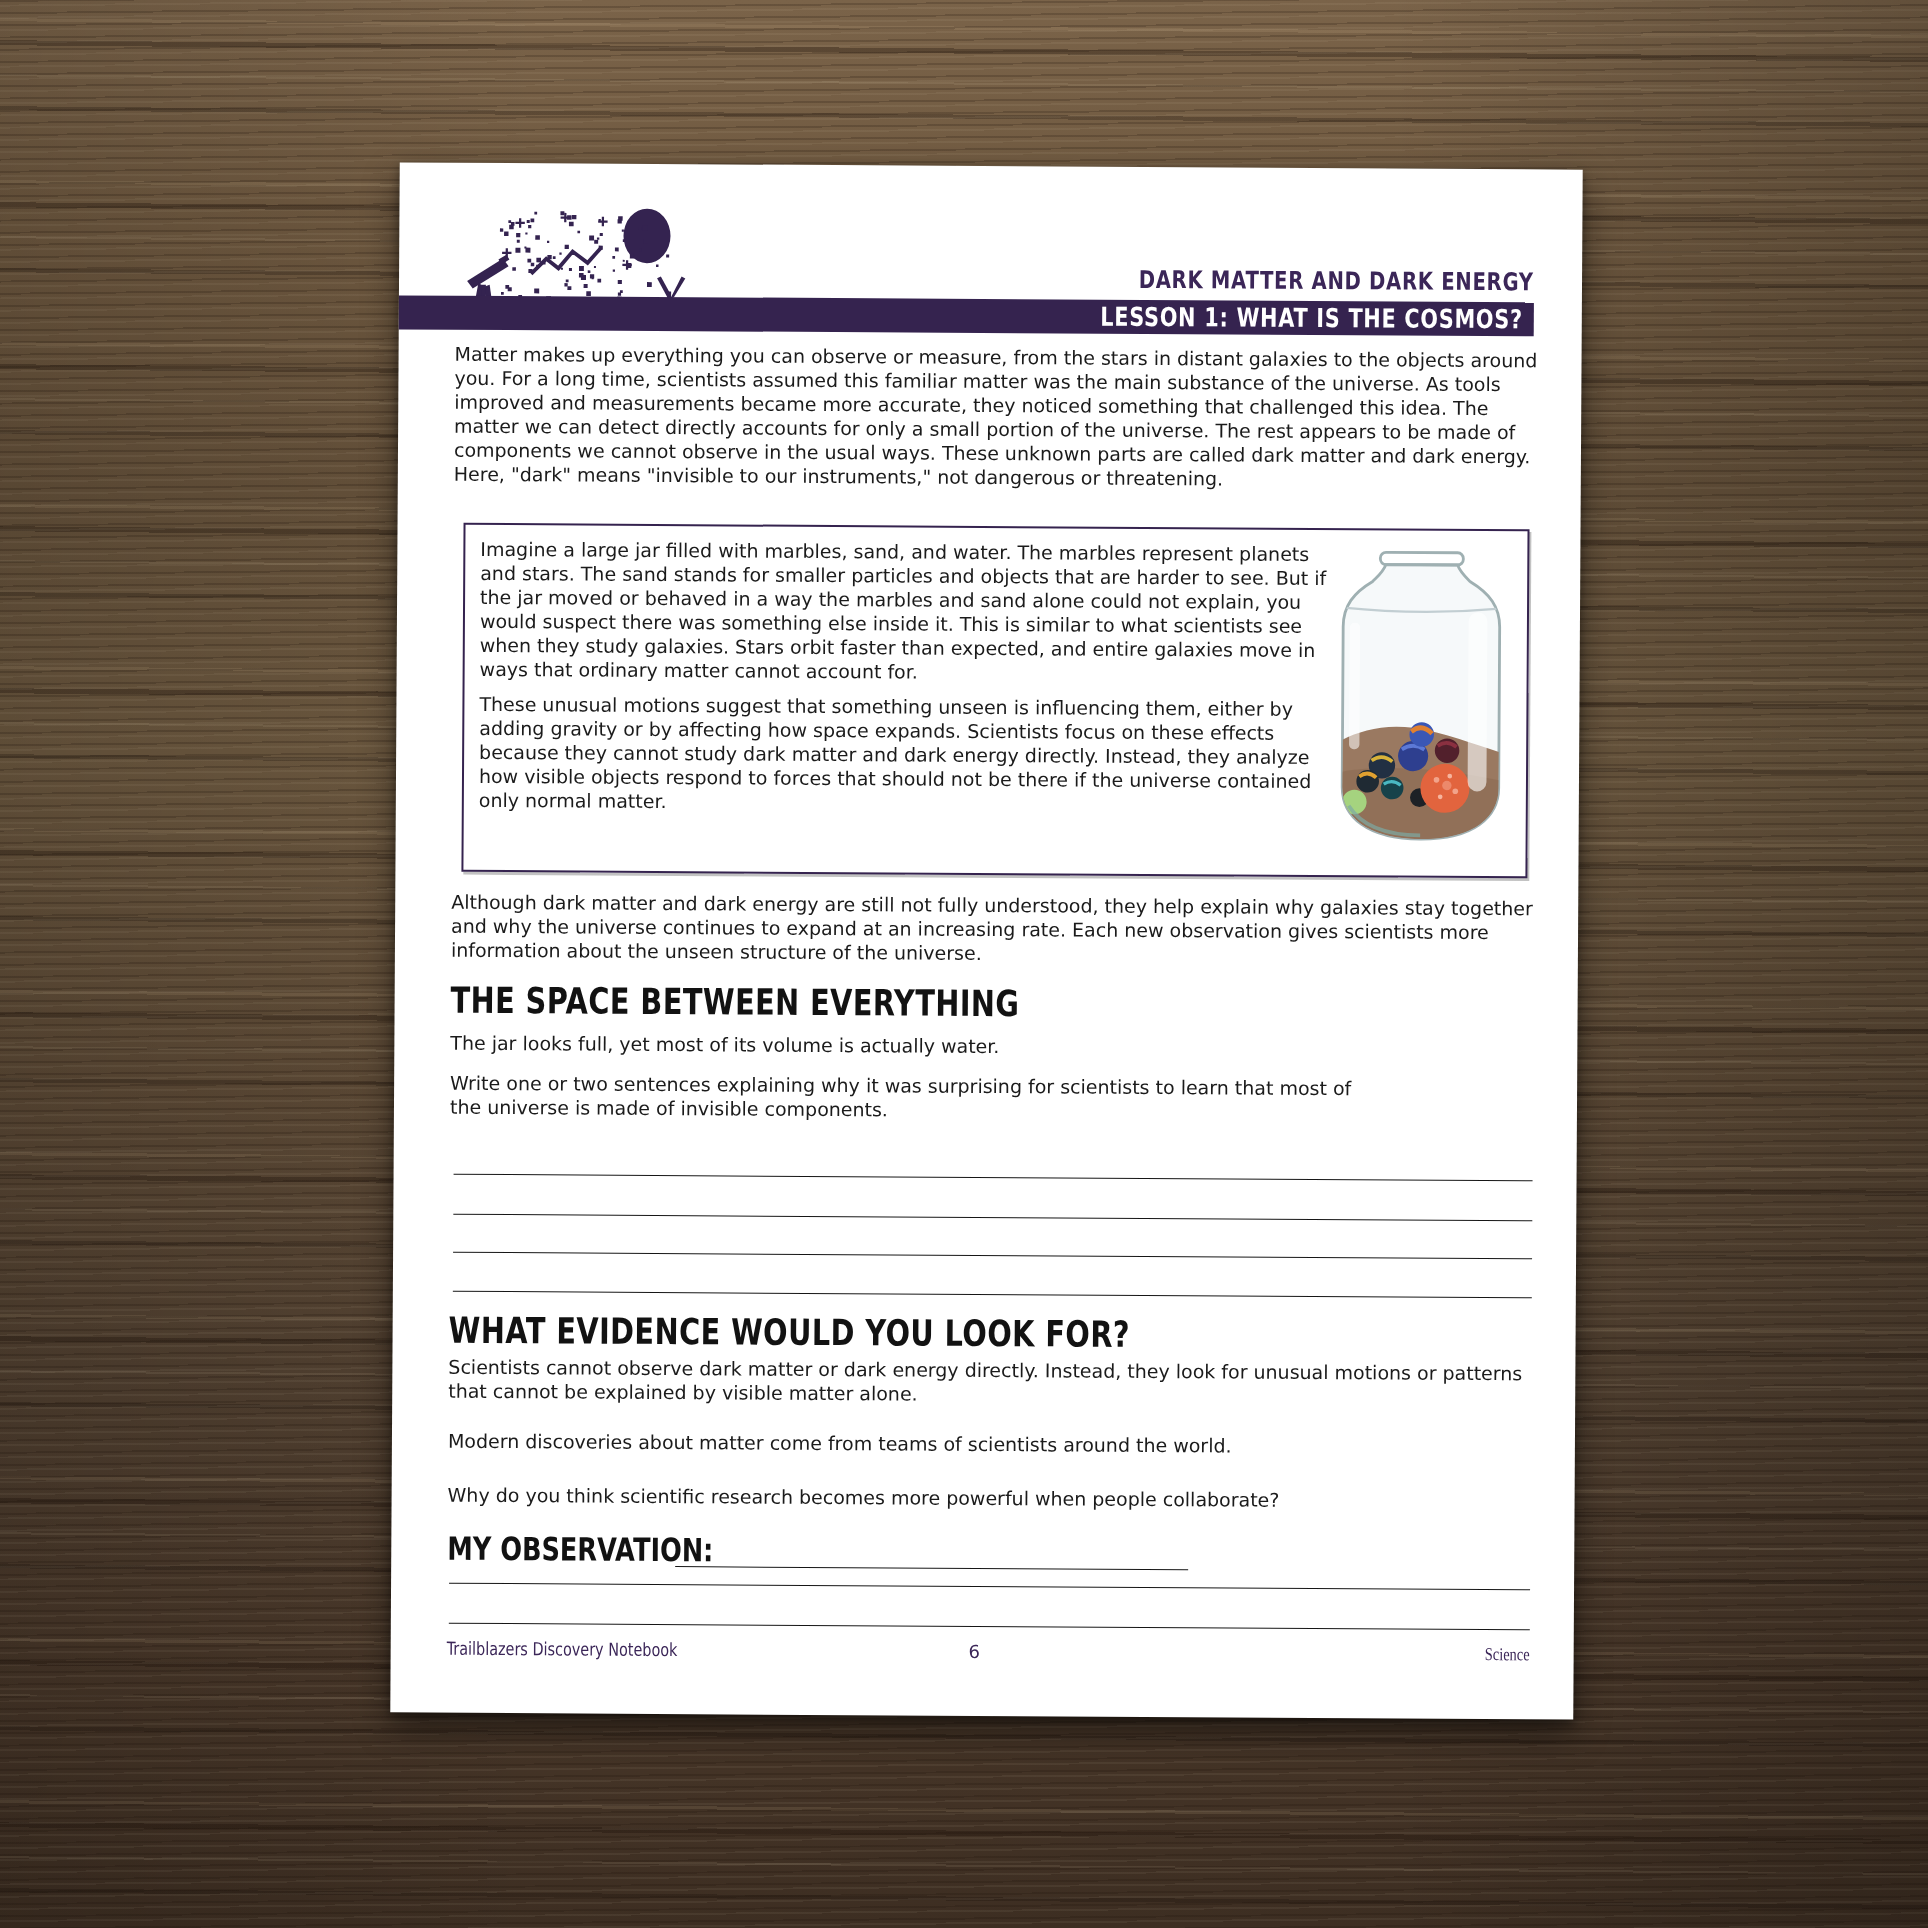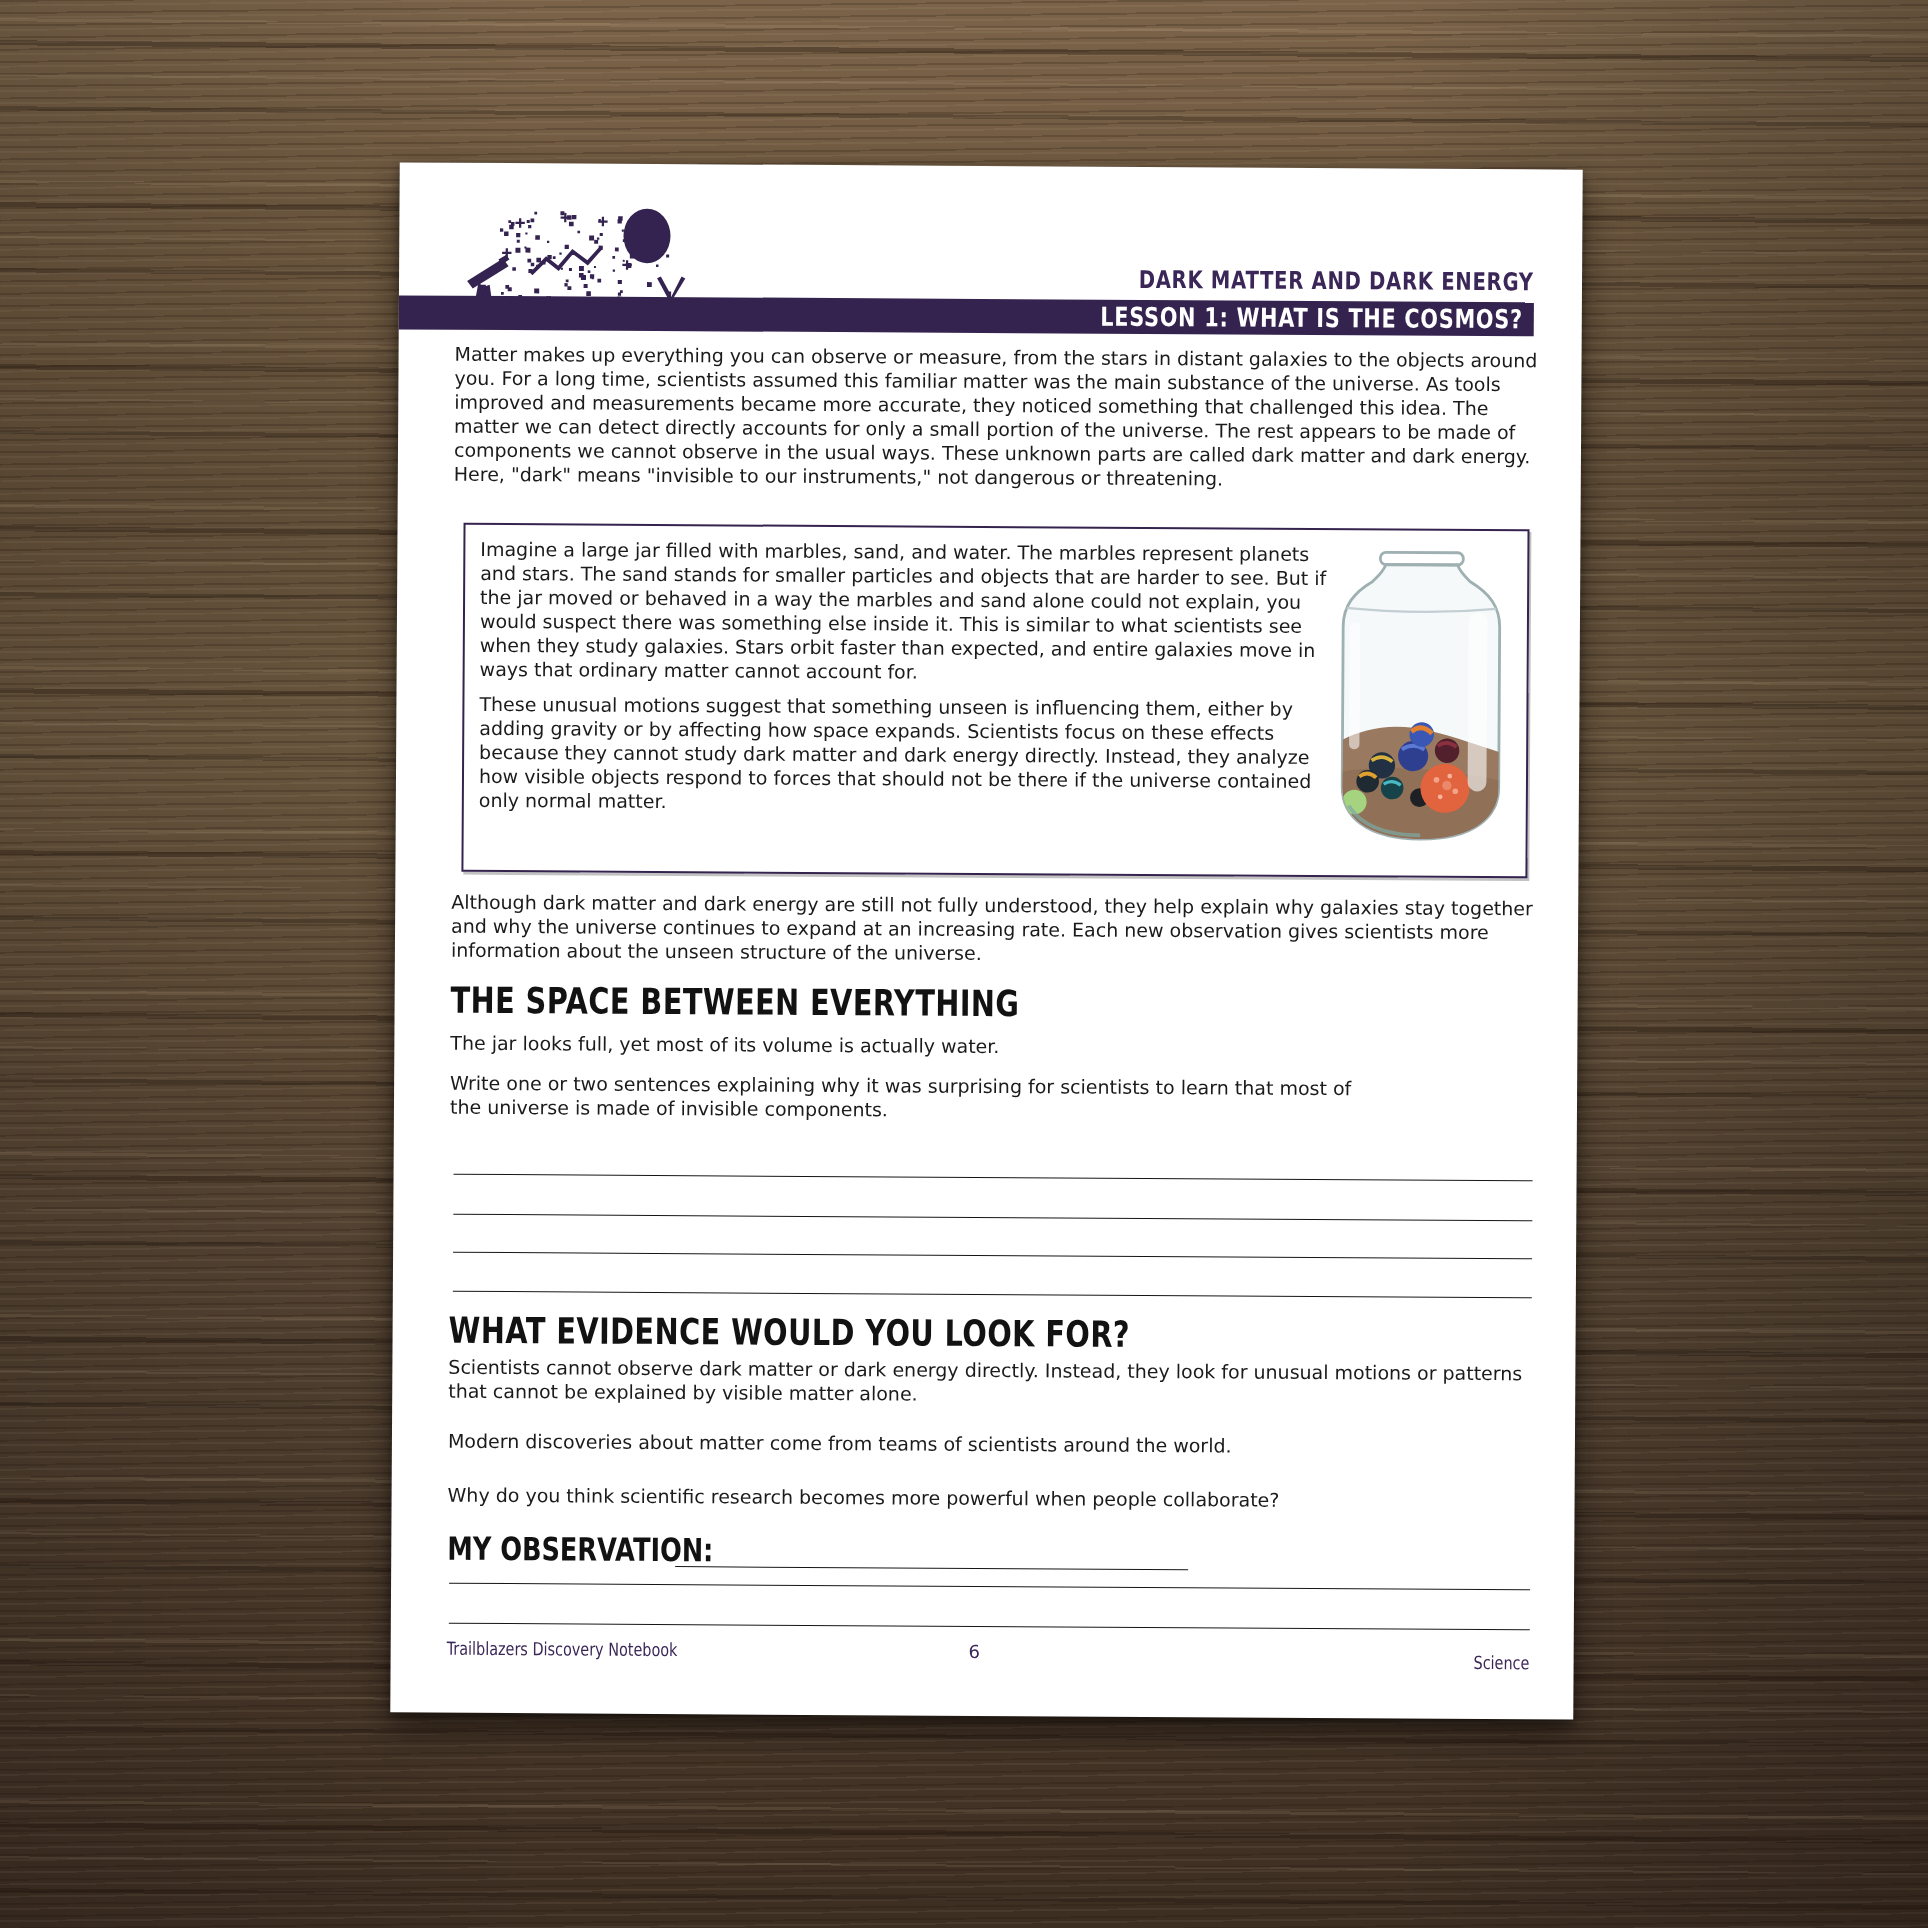--- a/index.html
+++ b/index.html
@@ -58,21 +58,21 @@
   .s2p1{left:56px;top:1192px;width:1096px;}
   .s2p2{left:56px;top:1266px;width:1096px;}
   .s2p3{left:56px;top:1320px;width:1096px;}
   .obs-head{left:56px;top:1367px;font-weight:bold;font-size:32px;color:#121212;white-space:nowrap;}
   .obs-line{left:284px;top:1402px;width:513px;}
   .fl1{left:58px;top:1420px;width:1081px;}
   .fl2{left:58px;top:1460px;width:1081px;}
   .footer{left:56px;top:1475px;width:1083px;height:28px;color:#3b2658;font-size:18px;}
   .footer .f-left{position:absolute;left:0;top:0;}
   .footer .f-center{position:absolute;left:471px;top:0;width:113px;text-align:center;}
-  .footer .f-right{position:absolute;right:0;top:8px;}
+  .footer .f-right{position:absolute;right:0;top:0;font-family:Liberation Serif, serif;}
 </style>
 </head>
 <body>
 
 <div class="paper">
 
   <svg class="abs logo" viewBox="0 0 270 134" aria-hidden="true">
     <g fill="#342350" stroke="none">
       <ellipse cx="207" cy="33" rx="25" ry="29"></ellipse>
 

